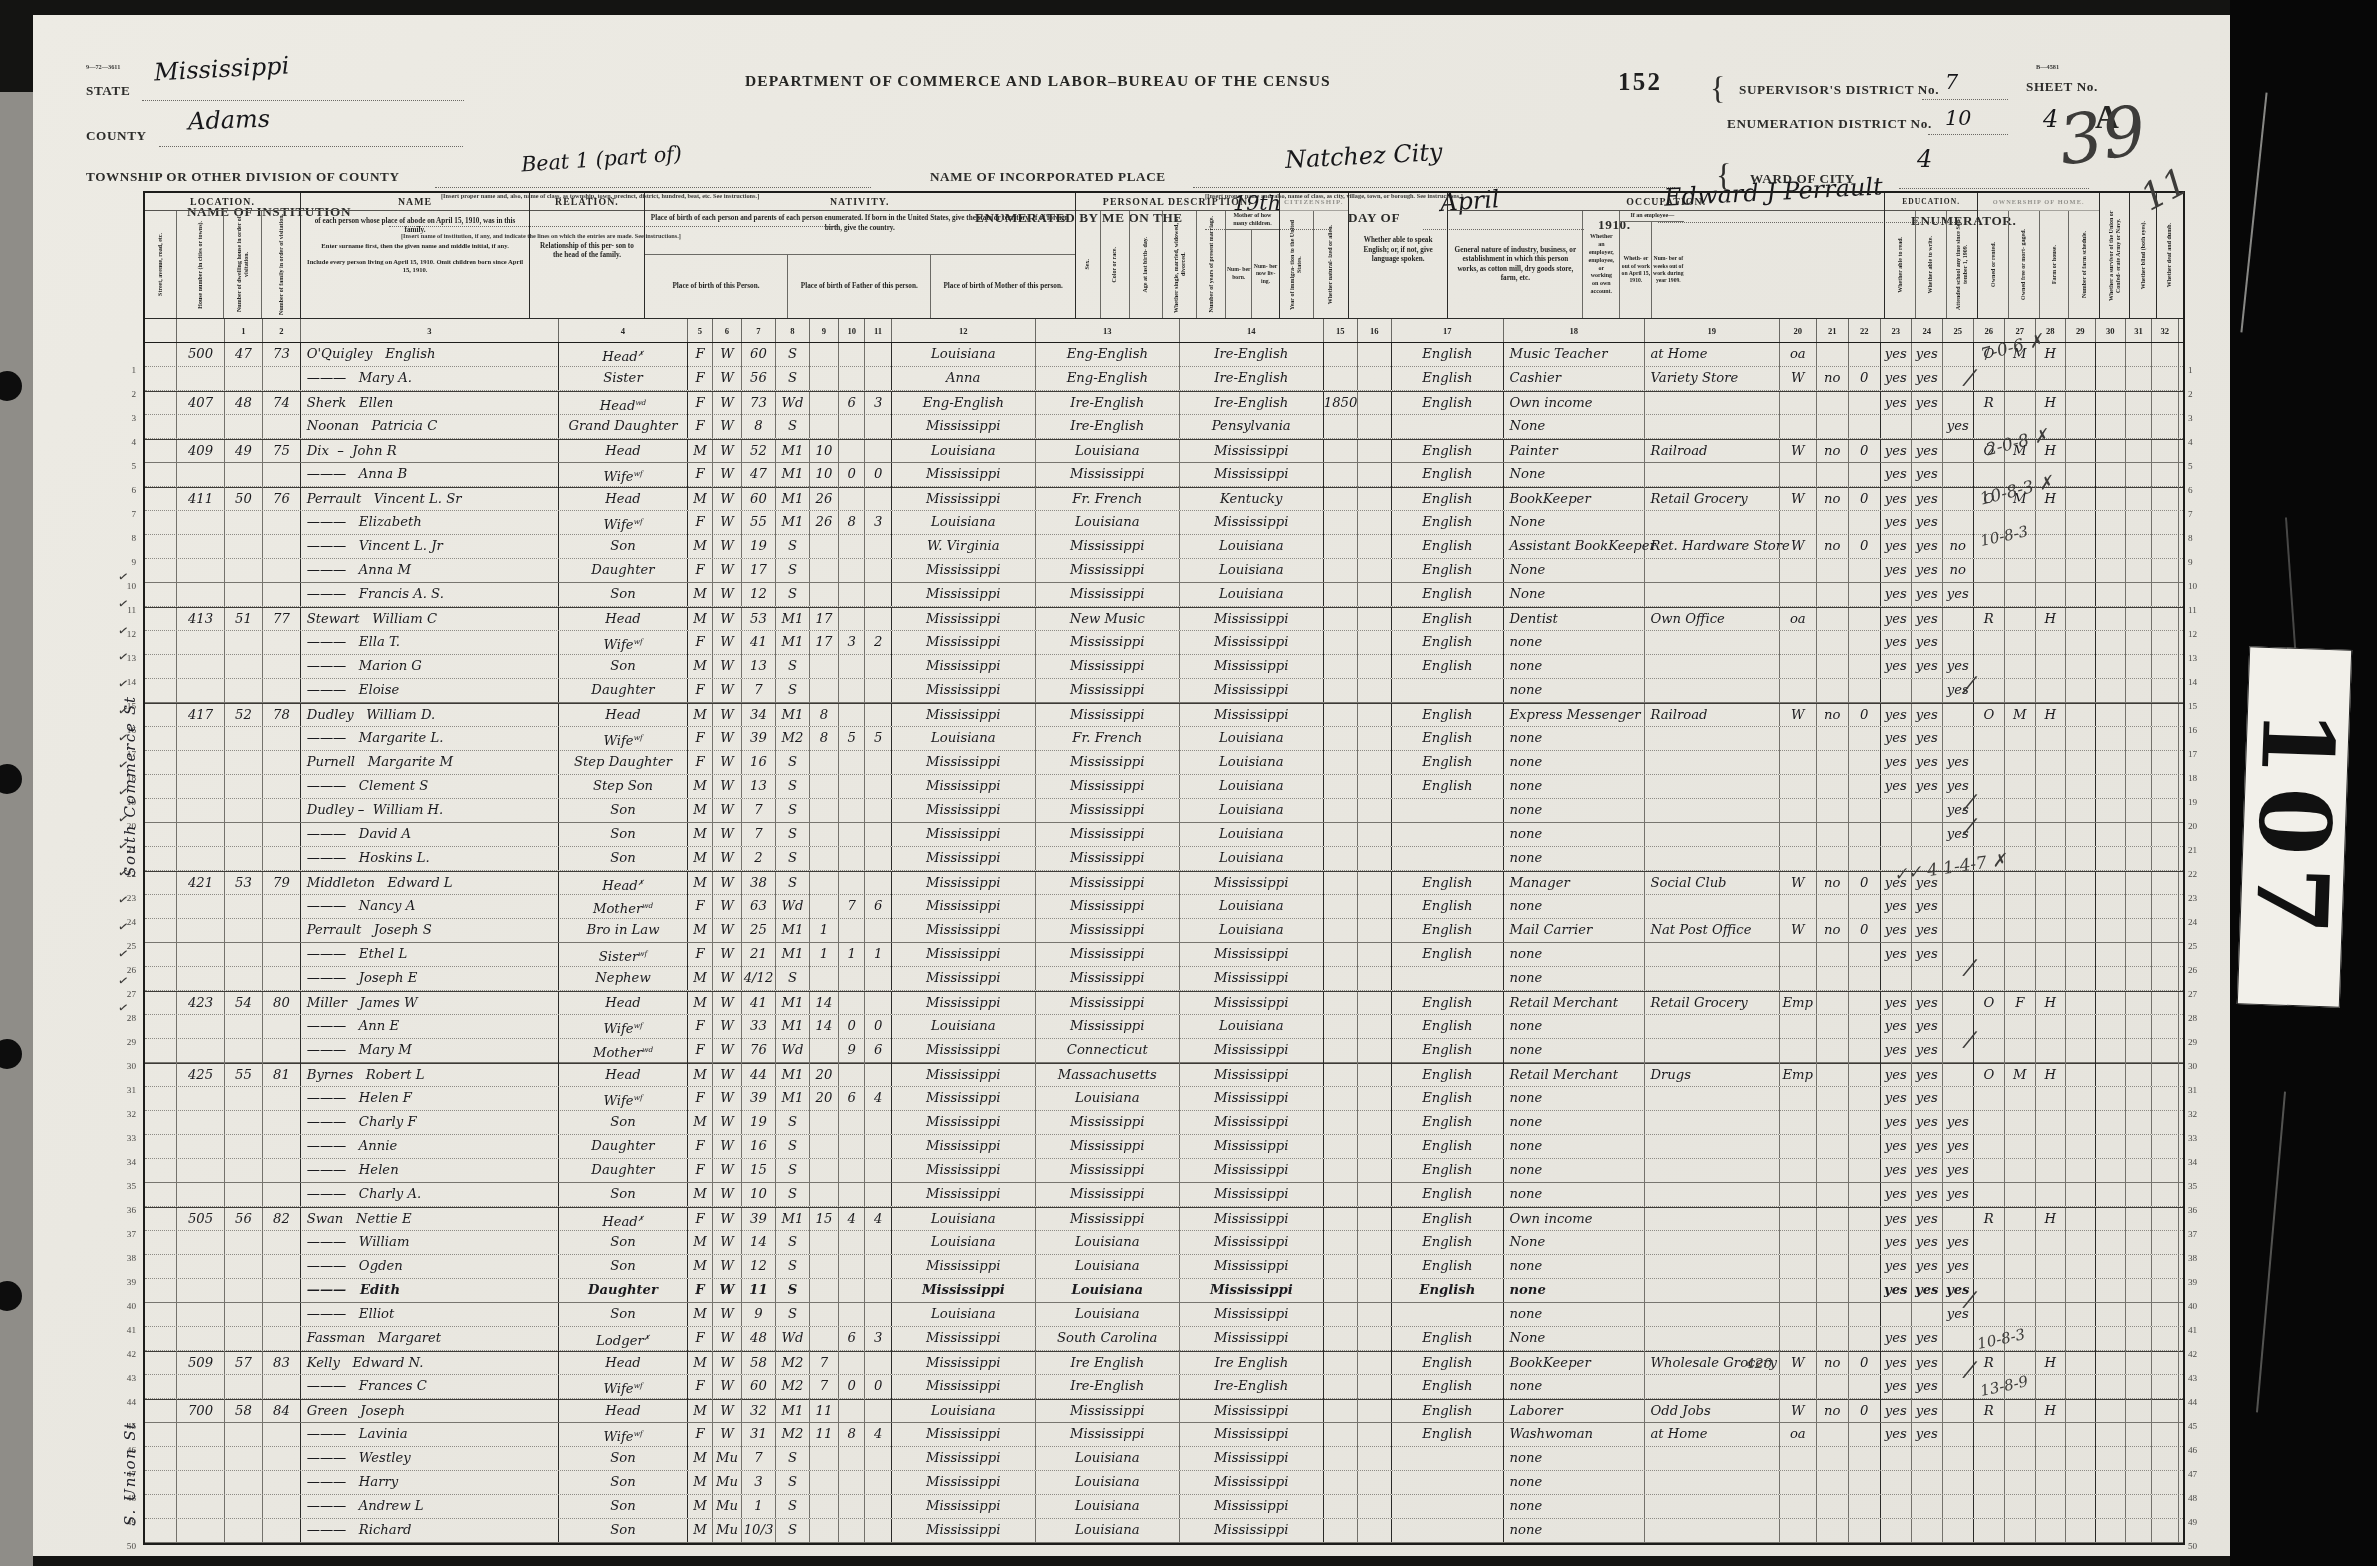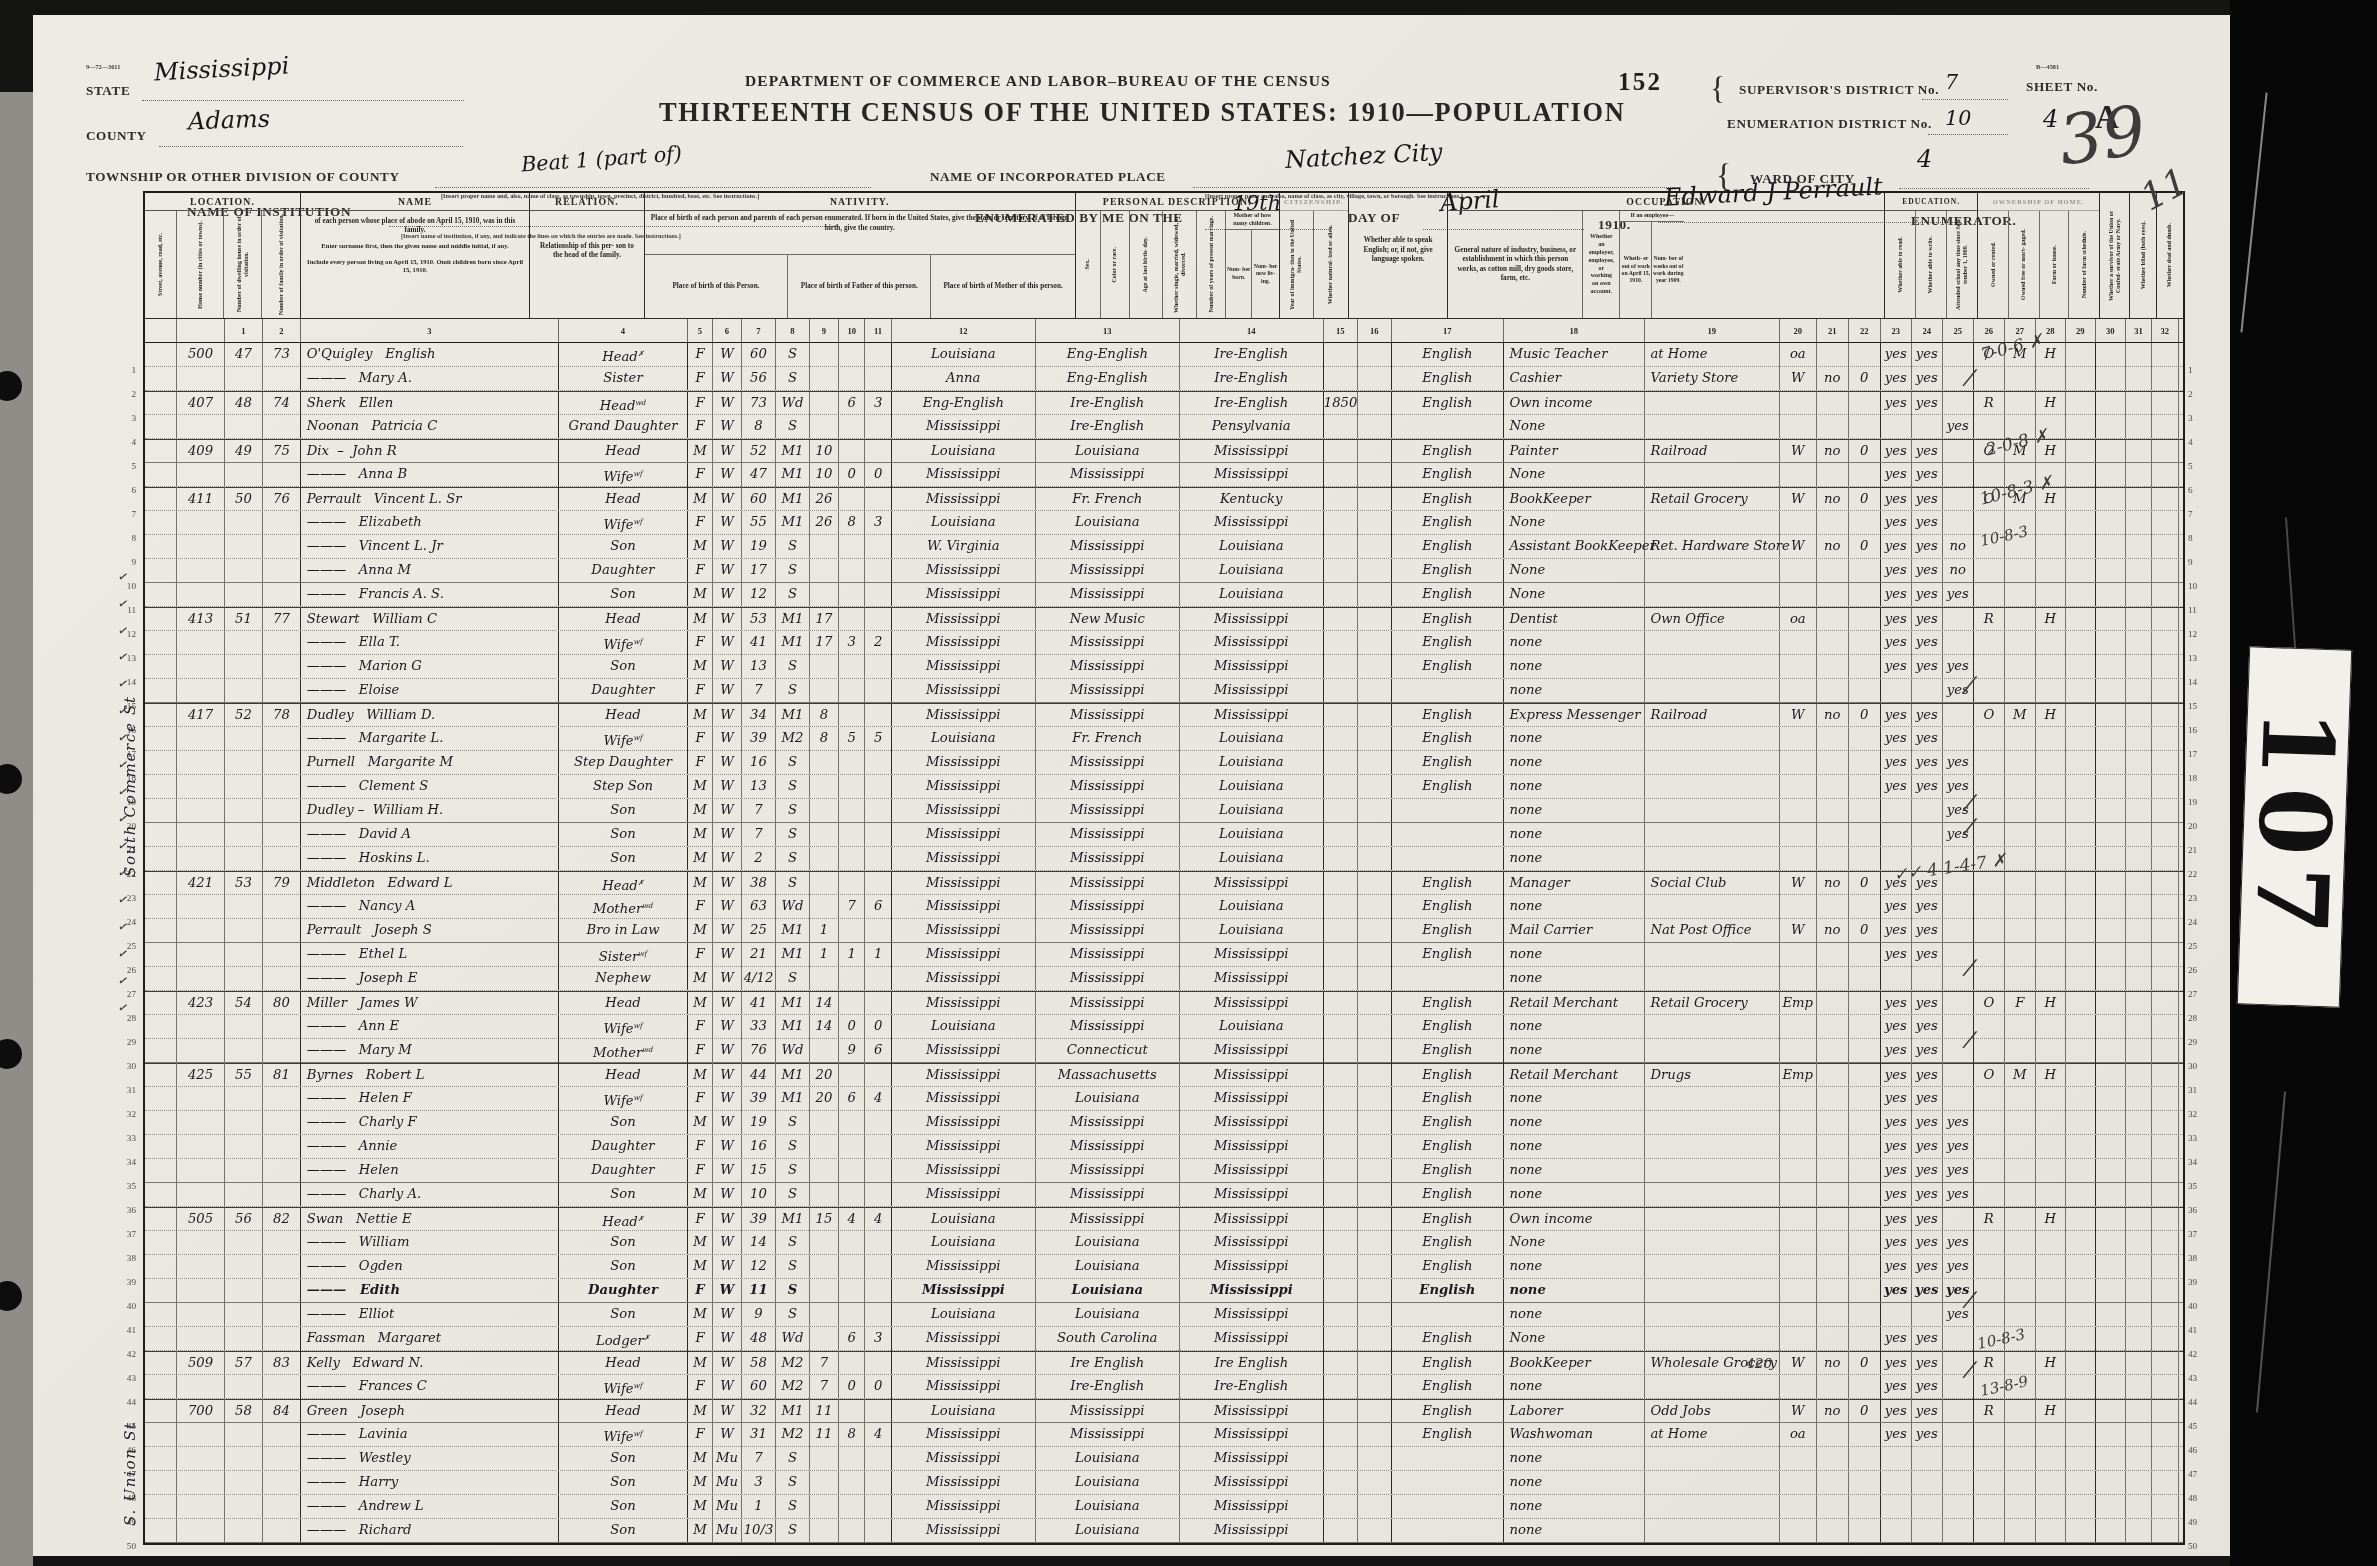--- a/index.html
+++ b/index.html
@@ -83,21 +83,20 @@
 
     <div class="p lbl" style="left:53px;top:68px;">STATE</div>
     <div class="p hand hd-lg" style="left:121px;top:40px;transform:rotate(-3deg);">Mississippi</div>
     <div class="p dot" style="left:109px;top:85px;width:322px;"></div>
 
     <div class="p lbl" style="left:53px;top:113px;">COUNTY</div>
     <div class="p hand hd-lg" style="left:155px;top:91px;transform:rotate(-2deg);">Adams</div>
     <div class="p dot" style="left:126px;top:131px;width:304px;"></div>
 
     <div class="p dept" style="left:712px;top:57px;">DEPARTMENT OF COMMERCE AND LABOR–BUREAU OF THE CENSUS</div>
-    <div class="p title" style="left:626px;top:82px;">THIRTEENTH CENSUS OF THE UNITED STATES: 1910—POPULATION</div>
     <div class="p stamp" style="left:1585px;top:53px;">152</div>
 
     <div class="p brace" style="left:1677px;top:55px;">{</div>
     <div class="p lbl" style="left:1706px;top:67px;">SUPERVISOR'S DISTRICT No.</div>
     <div class="p hand hd-md" style="left:1912px;top:55px;">7</div>
     <div class="p dot" style="left:1889px;top:84px;width:86px;"></div>
     <div class="p lbl" style="left:1694px;top:101px;">ENUMERATION DISTRICT No.</div>
     <div class="p hand hd-md" style="left:1912px;top:91px;">10</div>
     <div class="p dot" style="left:1895px;top:119px;width:80px;"></div>
 

